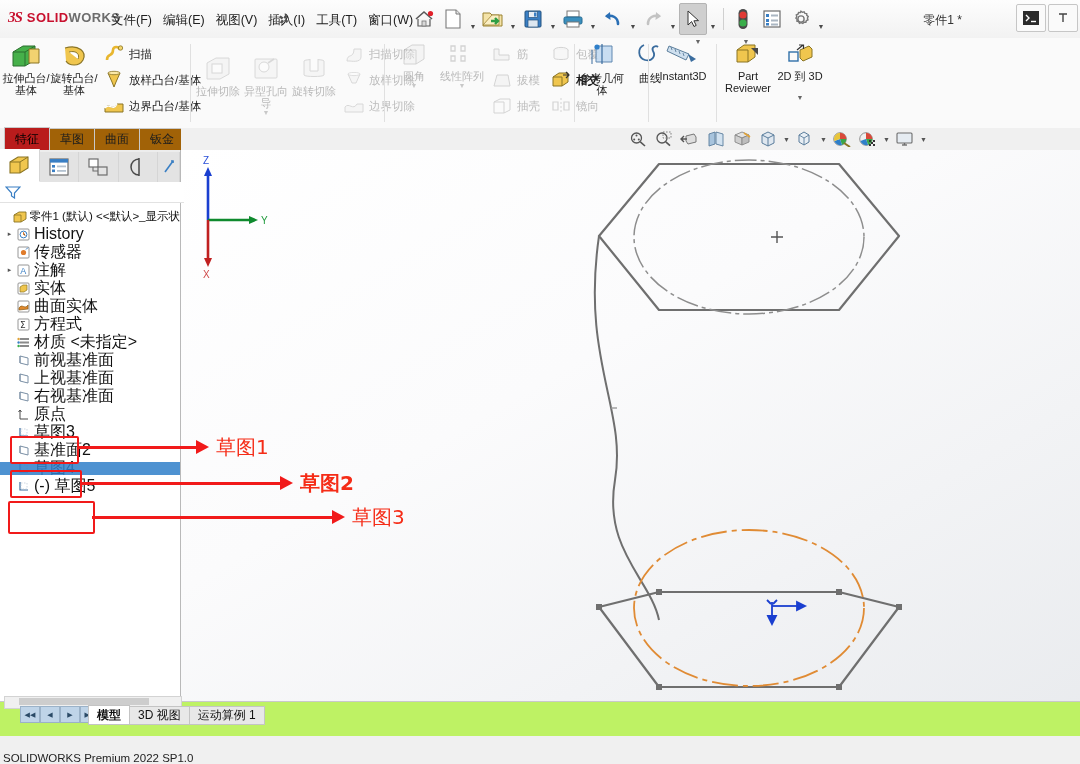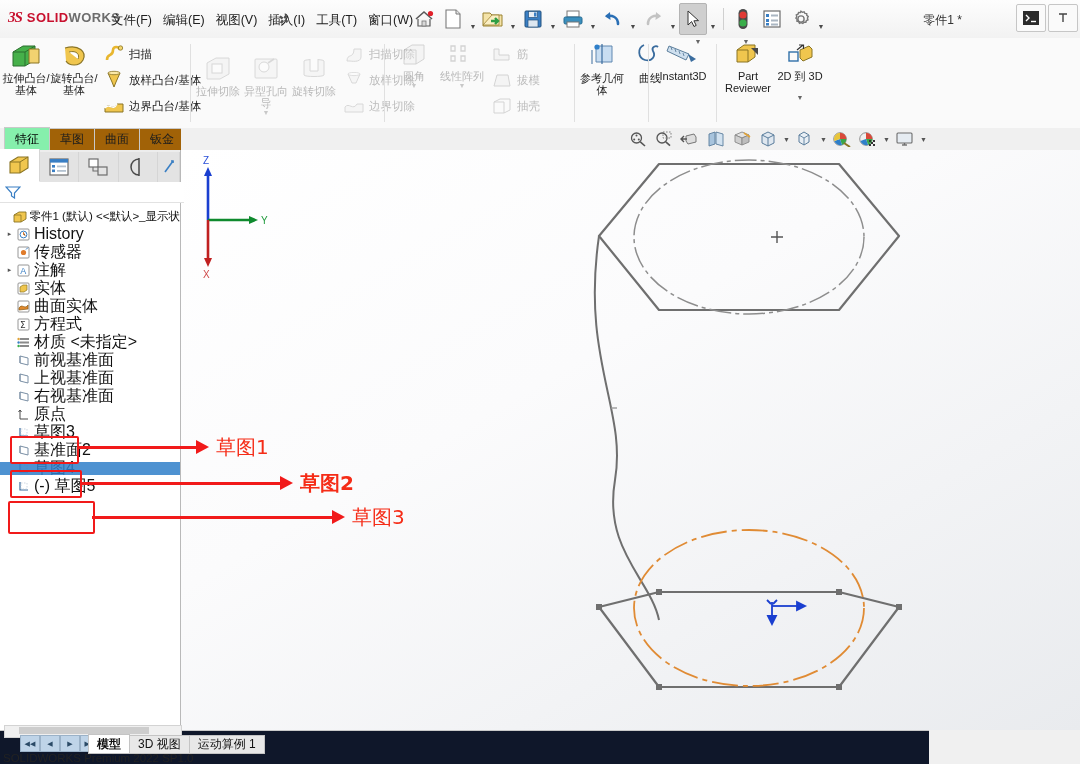--- a/index.html
+++ b/index.html
@@ -50,21 +50,21 @@
   .smallbtn .lbl{font-size:11.5px;color:#1d1d1d;white-space:nowrap;}
   .smallbtn.dis .lbl{color:#bcbcbc;}
   .dropcaret{font-size:7px;color:#666;text-align:center;width:48px;}
   .dropcaret.dis{color:#c8c8c8;}
 
   
   .tabs{position:absolute;left:0;top:128px;width:1080px;height:22px;background:#f0f0f0;
     border-bottom:1px solid #c9c9c9;display:flex;align-items:flex-end;}
   .tab{height:21px;line-height:21px;padding:0 10px;font-size:12px;color:#1d1d1d;
     border:1px solid #c9c9c9;border-bottom:none;background:#a16207;margin-right:-1px;}
-  .tab.active{background:#86efac;color:#000;height:22px;line-height:22px;}
+  .tab.active{background:#b91c1c;color:#000;height:22px;line-height:22px;}
 
   
   .left{position:absolute;left:0;top:150px;width:180px;height:580px;background:#fff;
     border-right:1px solid #b9b9b9;}
   .ptabs{position:absolute;left:0;top:0;width:180px;height:32px;background:#ededed;
     border-bottom:1px solid #c6c6c6;display:flex;align-items:flex-end;}
   .ptab{width:41px;height:30px;display:flex;align-items:center;justify-content:center;
     border-right:1px solid #d5d5d5;background:#e3e3e3;}
   .ptab.active{background:#fff;height:32px;border-bottom:1px solid #fff;}
   .filterbar{position:absolute;left:0;top:32px;width:179px;height:20px;background:#fff;
@@ -90,21 +90,21 @@
   .vcaret{width:9px;height:20px;display:flex;align-items:center;justify-content:center;
     font-size:7px;color:#555;}
   .abox{position:absolute;border:2.5px solid #f11a1a;border-radius:2px;}
   .aline{position:absolute;height:3px;background:#f11a1a;}
   .ahead{position:absolute;width:0;height:0;border-top:7px solid transparent;
     border-bottom:7px solid transparent;border-left:13px solid #f11a1a;}
   .atext{position:absolute;font-size:20px;color:#f52c17;
     font-family:"DejaVu Sans","Liberation Sans",sans-serif;white-space:nowrap;}
 
   
-  .bottom{position:absolute;left:0;top:730px;width:929px;height:34px;background:#0f172a;
+  .bottom{position:absolute;left:0;top:701px;width:1080px;height:34px;background:#bef264;
     border-top:1px solid #c9c9c9;}
   .hscroll{position:absolute;left:4px;top:-6px;width:176px;height:11px;background:#f0f0f0;
     border:1px solid #d3d3d3;}
   .hscroll i{position:absolute;left:14px;top:1px;width:130px;height:7px;background:#cdcdcd;}
   .navbtns{position:absolute;left:20px;top:4px;display:flex;}
   .navbtns b{width:18px;height:15px;background:#bfd4e8;border:1px solid #9bb2c8;
     display:flex;align-items:center;justify-content:center;font-size:7px;color:#2b4a66;
     font-weight:normal;}
   .btabs{position:absolute;left:88px;top:3px;display:flex;align-items:flex-end;}
   .btab{height:17px;line-height:17px;padding:0 8px;font-size:12px;border:1px solid #c4c4c4;
@@ -381,20 +381,44 @@
           <span class="lbl">拔模</span>
         </div>
         <div class="smallbtn dis">
           <svg width="22" height="18" viewBox="0 0 22 18" opacity=".4">
               <path d="M3 5 L9 2 L19 2 L19 13 L13 16 L3 16Z" fill="none" stroke="#9a9a9a" stroke-width="1"></path>
               <path d="M3 5 L13 5 L13 16" fill="none" stroke="#9a9a9a" stroke-width="1"></path>
             </svg>
           <span class="lbl">抽壳</span>
         </div>
       </div>
+      <div class="smallcol" style="margin-left:4px;">
+        <div class="smallbtn dis">
+          <svg width="22" height="18" viewBox="0 0 22 18" opacity=".4">
+              <ellipse cx="11" cy="5" rx="7" ry="2.6" fill="#ededed" stroke="#9a9a9a" stroke-width="1"></ellipse>
+              <path d="M4 5 L4 13 C4 15 18 15 18 13 L18 5" fill="#f3f3f3" stroke="#9a9a9a" stroke-width="1"></path>
+            </svg>
+          <span class="lbl">包覆</span>
+        </div>
+        <div class="smallbtn">
+          <svg width="22" height="18" viewBox="0 0 22 18">
+              <path d="M3 6 L9 2 L18 2 L18 11 L12 15 L3 15Z" fill="#f0c64e" stroke="#8a7424" stroke-width="1"></path>
+              <path d="M3 6 L12 6 L12 15" fill="none" stroke="#8a7424" stroke-width="1"></path>
+              <path d="M13 4 L19 4 M16 1 L19 4 L16 7" fill="none" stroke="#333" stroke-width="1.2"></path>
+            </svg>
+          <span class="lbl" style="font-weight:bold;">相交</span>
+        </div>
+        <div class="smallbtn dis">
+          <svg width="22" height="18" viewBox="0 0 22 18" opacity=".4">
+              <path d="M11 1 L11 17" stroke="#9a9a9a" stroke-width="1" stroke-dasharray="2 2"></path>
+              <path d="M3 5 h5 v8 h-5Z M14 5 h5 v8 h-5Z" fill="none" stroke="#9a9a9a" stroke-width="1.2"></path>
+            </svg>
+          <span class="lbl">镜向</span>
+        </div>
+      </div>
     </div>
     <div class="rsep" style="left:574px;"></div>
 
     <div class="rgroup" style="left:578px;">
       <div style="display:flex;flex-direction:row;">
         <div style="display:flex;">
           <div class="bigbtn">
             <svg width="32" height="28" viewBox="0 0 32 28">
                 <path d="M10 4 L26 4 L26 20 L10 20Z" fill="#bcd6ef" stroke="#3a6c9e" stroke-width="1" opacity=".8"></path>
                 <path d="M16 2 L16 22" stroke="#3a6c9e" stroke-width="1.2"></path>

